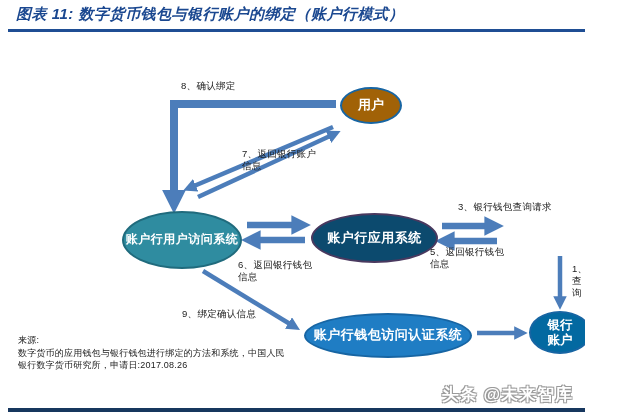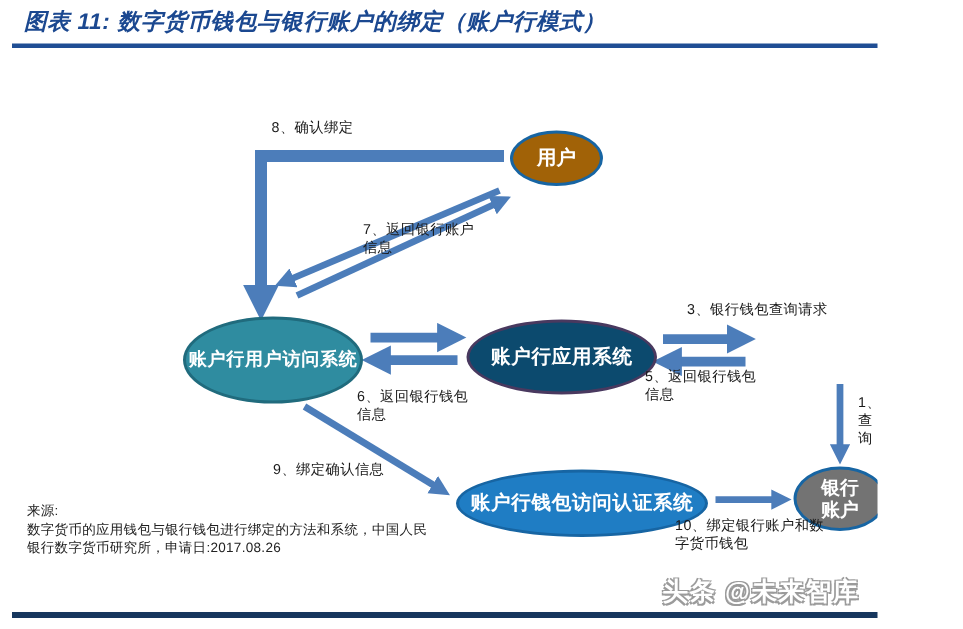--- a/index.html
+++ b/index.html
@@ -17,21 +17,21 @@
   .arrow-layer{position:absolute;left:0;top:0;width:642px;height:419px;}
   .node{
     position:absolute;border-radius:50%;display:flex;align-items:center;justify-content:center;
     color:#ffffff;font-weight:bold;text-align:center;line-height:1.15;box-sizing:border-box;
   }
   .node-user{left:340px;top:87px;width:62px;height:37px;background:#a16207;border:2px solid #1765A3;font-size:13px;}
   .node-teal{left:122px;top:211px;width:120px;height:58px;background:#2F8CA0;border:2px solid #206B7D;font-size:12px;letter-spacing:0.5px;}
   .node-purple{left:311px;top:213px;width:127px;height:50px;background:#0c4a6e;border:2px solid #49395F;font-size:13px;letter-spacing:0.5px;}
   .node-red{left:500px;top:210px;width:116px;height:47px;background:#9C3A31;border:2px solid #782A24;font-size:11px;letter-spacing:0.3px;}
   .node-auth{left:304px;top:313px;width:168px;height:45px;background:#1F7DC4;border:2px solid #1765A3;font-size:13px;letter-spacing:0.5px;}
-  .node-bank{left:529px;top:311px;width:62px;height:43px;background:#737373;border:2px solid #1765A3;font-size:12.5px;}
+  .node-bank{left:529px;top:311px;width:62px;height:43px;background:#0369a1;border:2px solid #1765A3;font-size:12.5px;}
   .edge-label{
     position:absolute;font-size:9.5px;color:#1a1a1a;line-height:1.28;letter-spacing:0.3px;
   }
   .ml{white-space:pre-line;}
   .lbl-step8{left:181px;top:80px;}
   .lbl-step1{left:192px;top:124px;}
   .lbl-step7{left:242px;top:148px;}
   .lbl-step2{left:234px;top:191px;}
   .lbl-step3{left:421px;top:201px;margin-left:37px;}
   .lbl-step6{left:238px;top:230px;margin-top:29px;}
@@ -84,22 +84,20 @@
   <div class="edge-label lbl-step8">8、确认绑定</div>
   <div class="edge-label ml lbl-step7">7、返回银行账户
 信息</div>
   <div class="edge-label lbl-step3">3、银行钱包查询请求</div>
   <div class="edge-label ml lbl-step6">6、返回银行钱包
 信息</div>
   <div class="edge-label ml lbl-step5">5、返回银行钱包
 信息</div>
   <div class="edge-label lbl-step4">1、查询</div>
   <div class="edge-label lbl-step9">9、绑定确认信息</div>
-  <div class="edge-label ml lbl-step10">10、绑定银行账户和数
-字货币钱包</div>
 
   <div class="source-note">
     <div>来源:</div>
     <div class="ml">数字货币的应用钱包与银行钱包进行绑定的方法和系统，中国人民
 银行数字货币研究所，申请日:2017.08.26</div>
   </div>
 
   <div class="watermark">头条 @未来智库</div>
 
   <div class="bottom-rule"></div>

